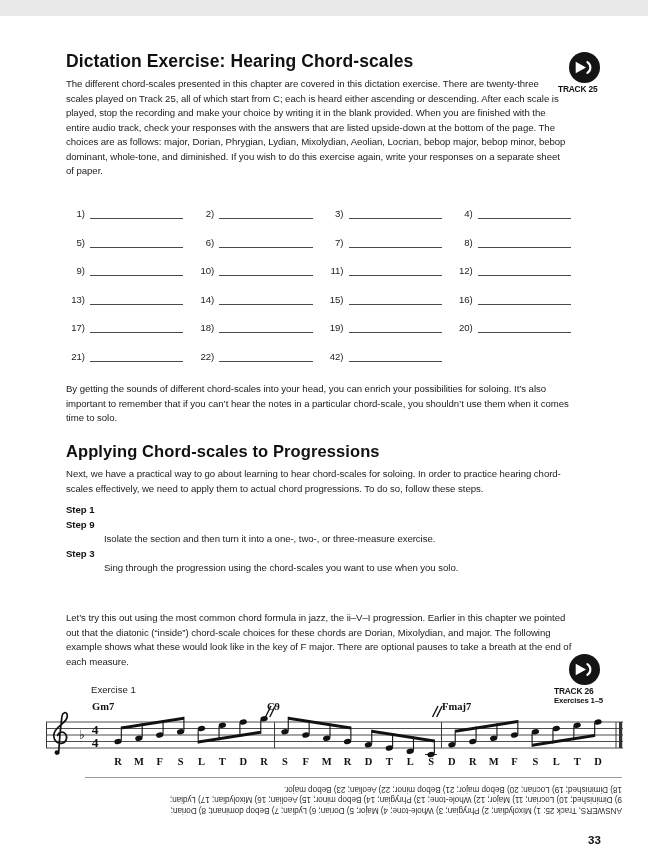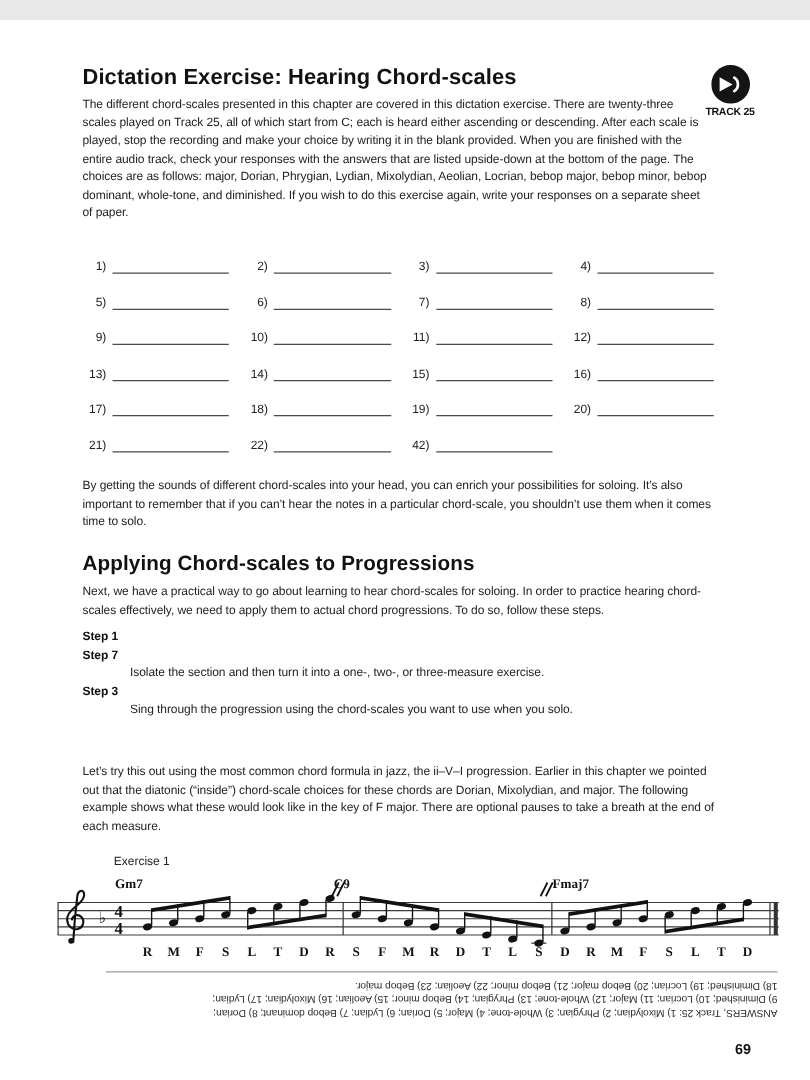--- a/index.html
+++ b/index.html
@@ -39,21 +39,21 @@
     display:grid;grid-template-columns:repeat(4,1fr);
     column-gap:12px;row-gap:12.5px;
   }
   .blank-cell{display:flex;align-items:flex-end;height:16px;}
   .blank-num{
     min-width:19px;text-align:right;font-size:9.6px;color:#222;
     padding-right:1px;letter-spacing:-.05px;
   }
   .blank-line{flex:1;border-bottom:1px solid #4a4a4a;height:13px;margin-left:4px;}
 
-  .audio-badge{ text-align:center; }
+  .audio-badge{ }
   .badge-25{left:558px;top:36px;width:52px;}
   .badge-26{left:554px;top:638px;width:60px;}
   .audio-badge svg{display:block;margin:0 auto;}
   .badge-label{
     font-size:8.4px;font-weight:bold;letter-spacing:-.2px;color:#111;margin-top:1px;
   }
   .badge-sublabel{
     font-size:7.8px;font-weight:bold;letter-spacing:-.2px;color:#111;
   }
 
@@ -183,28 +183,37 @@
     </div>
 
   <div class="abs body-text p-outro">By getting the sounds of different chord-scales into your head, you can enrich your possibilities for soloing. It’s also important to remember that if you can’t hear the notes in a particular chord-scale, you shouldn’t use them when it comes time to solo.</div>
 
   <div class="abs h2">Applying Chord-scales to Progressions</div>
 
   <div class="abs body-text p-s2intro">Next, we have a practical way to go about learning to hear chord-scales for soloing. In order to practice hearing chord-scales effectively, we need to apply them to actual chord progressions. To do so, follow these steps.</div>
 
   <div class="abs steps">
     <div class="step-label">Step 1</div>
-    <div class="step-label">Step 7</div>
+    <div class="step-label">Step 9</div>
     <div class="step-text">Isolate the section and then turn it into a one-, two-, or three-measure exercise.</div>
     <div class="step-label">Step 3</div>
     <div class="step-text">Sing through the progression using the chord-scales you want to use when you solo.</div>
   </div>
 
   <div class="abs body-text p-closing">Let’s try this out using the most common chord formula in jazz, the ii–V–I progression. Earlier in this chapter we pointed out that the diatonic (“inside”) chord-scale choices for these chords are Dorian, Mixolydian, and major. The following example shows what these would look like in the key of F major. There are optional pauses to take a breath at the end of each measure.</div>
 
+  <div class="abs audio-badge badge-26">
+    <svg width="31" height="31" viewBox="0 0 30 30">
+      <circle cx="15" cy="15" r="15" fill="#141414"></circle>
+      <polygon points="6.5,9.5 6.5,20.5 16.5,15" fill="#ffffff"></polygon>
+      <path d="M 17.8 9.8 C 21.6 12.2 21.6 17.8 17.8 20.2" fill="none" stroke="#ffffff" stroke-width="2.1" stroke-linecap="round"></path>
+    </svg>
+    <div class="badge-label">TRACK 26</div>
+    <div class="badge-sublabel">Exercises 1–5</div>
+  </div>
 
   <div class="abs exercise-label">Exercise 1</div>
 
   <div class="abs staff-wrap">
     <svg id="staff-svg" width="585" height="76" viewBox="0 0 585 76">
         <line x1="4" y1="22" x2="581" y2="22" stroke="#3a3a3a" stroke-width="0.9"></line>
         <line x1="4" y1="28.5" x2="581" y2="28.5" stroke="#3a3a3a" stroke-width="0.9"></line>
         <line x1="4" y1="35" x2="581" y2="35" stroke="#3a3a3a" stroke-width="0.9"></line>
         <line x1="4" y1="41.5" x2="581" y2="41.5" stroke="#3a3a3a" stroke-width="0.9"></line>
         <line x1="4" y1="48" x2="581" y2="48" stroke="#3a3a3a" stroke-width="0.9"></line>
@@ -308,15 +317,15 @@
   </div>
 
   <div class="abs answers-rule"></div>
 
   <div class="abs answers">
     <div>ANSWERS, Track 25: 1) Mixolydian; 2) Phrygian; 3) Whole-tone; 4) Major; 5) Dorian; 6) Lydian; 7) Bebop dominant; 8) Dorian;</div>
     <div>9) Diminished; 10) Locrian; 11) Major; 12) Whole-tone; 13) Phrygian; 14) Bebop minor; 15) Aeolian; 16) Mixolydian; 17) Lydian;</div>
     <div>18) Diminished; 19) Locrian; 20) Bebop major; 21) Bebop minor; 22) Aeolian; 23) Bebop major.</div>
   </div>
 
-  <div class="abs page-number">69</div>
+  <div class="abs page-number">33</div>
 
 </div>
 
 </body></html>

